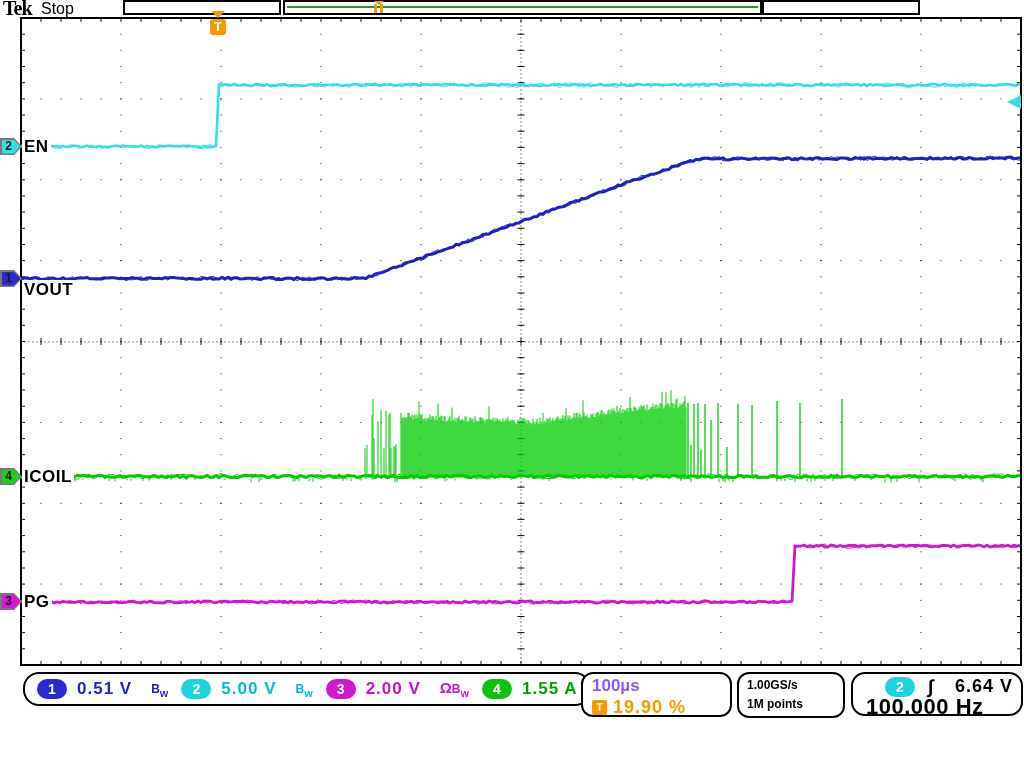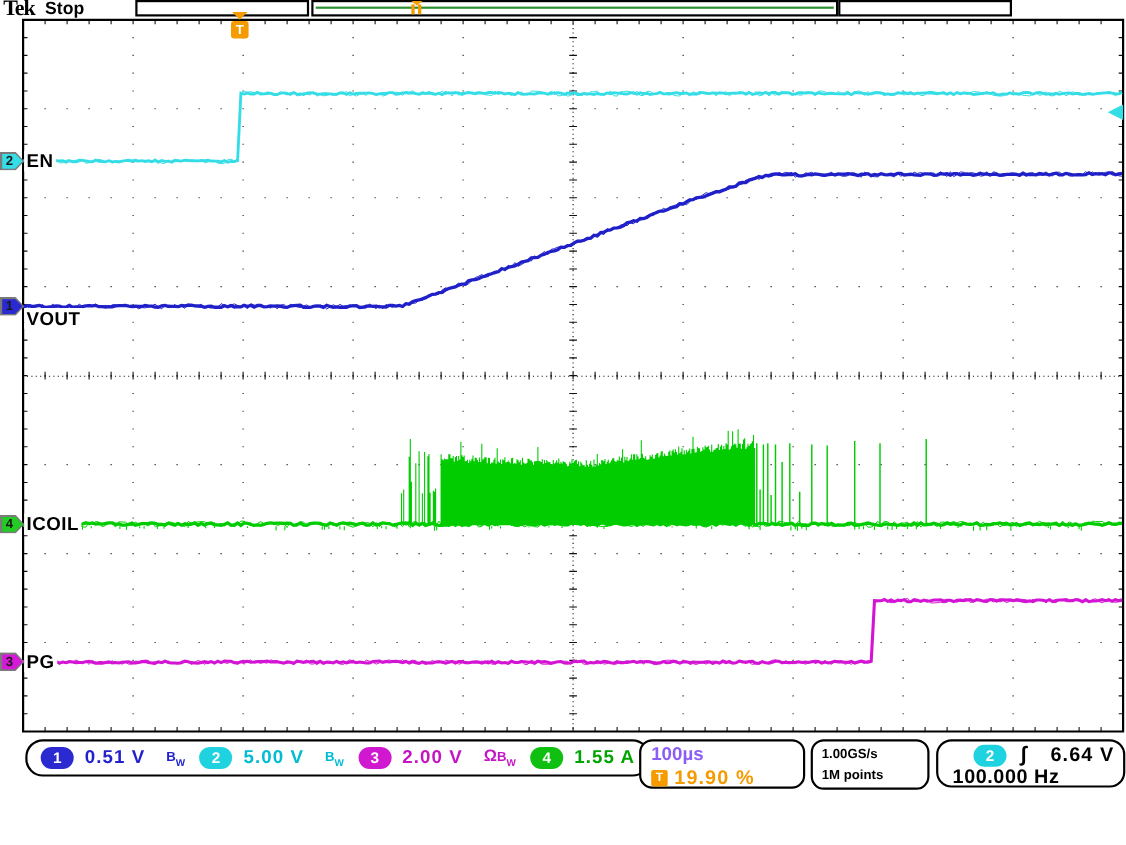--- a/index.html
+++ b/index.html
@@ -2,21 +2,21 @@
 <html><head>
 <meta charset="utf-8">
 <style>
   html,body{margin:0;padding:0;}
   body{width:1024px;height:768px;background:#fff;position:relative;overflow:hidden;
        font-family:"Liberation Sans",sans-serif;}
 
   
   #tek-logo{position:absolute;left:3px;top:-3px;font-family:"Liberation Serif",serif;
             font-weight:bold;font-size:20px;letter-spacing:-1px;color:#000;}
-  #acq-status{position:absolute;left:41px;top:0;font-size:16px;font-weight:700;color:#000;}
+  #acq-status{position:absolute;left:41px;top:0;font-size:16px;font-weight:400;color:#000;}
   .tbox{position:absolute;top:0;height:11px;border:2px solid #000;background:#fff;}
   #msg-box-left{left:123px;width:154px;}
   #record-view{left:283px;width:475px;}
   #msg-box-right{left:762px;width:154px;}
   #rv-line{position:absolute;left:2px;right:2px;top:4px;height:2px;background:#2f8f2f;}
   #rv-trig{position:absolute;left:88px;top:-1px;width:12px;height:13px;}
   #rv-trig .tri{position:absolute;left:1px;top:0;width:0;height:0;
     border-left:5px solid transparent;border-right:5px solid transparent;border-top:4px solid #f59b00;}
   #rv-trig .bar{position:absolute;top:3px;width:3px;height:9px;background:#f59b00;}
   #rv-trig .b1{left:1px;} #rv-trig .b2{left:7px;}
@@ -71,21 +71,21 @@
   #tb-pos{color:#f59b00;font-size:18px;font-weight:600;margin-left:6px;letter-spacing:1px;}
 
   #acq-box{left:737px;top:672px;width:104px;height:40px;border-radius:12px;}
   #acq-box div{font-size:12px;font-weight:600;color:#000;line-height:19px;padding-left:8px;}
   #acq-box{padding-top:2px;box-sizing:content-box;}
 
   #trig-box{left:851px;top:672px;width:168px;height:40px;border-radius:14px;}
   #trig-line1{display:flex;align-items:center;padding:2px 8px 0 32px;}
   #slope-icon{font-size:19px;font-weight:bold;color:#000;margin-left:13px;line-height:18px;}
   #trig-level-val{margin-left:auto;font-size:18px;font-weight:600;letter-spacing:1px;color:#000;}
-  #trig-freq{font-size:18px;font-weight:600;color:#000;padding-left:13px;letter-spacing:0.5px;line-height:19px;}
+  #trig-freq{font-size:22px;font-weight:600;color:#000;padding-left:13px;letter-spacing:0.5px;line-height:19px;}
 </style>
 </head>
 <body>
 
 <div id="tek-logo">Tek</div>
 <div id="acq-status">Stop</div>
 <div id="msg-box-left" class="tbox"></div>
 <div id="record-view" class="tbox">
   <div id="rv-line"></div>
   <div id="rv-trig">

